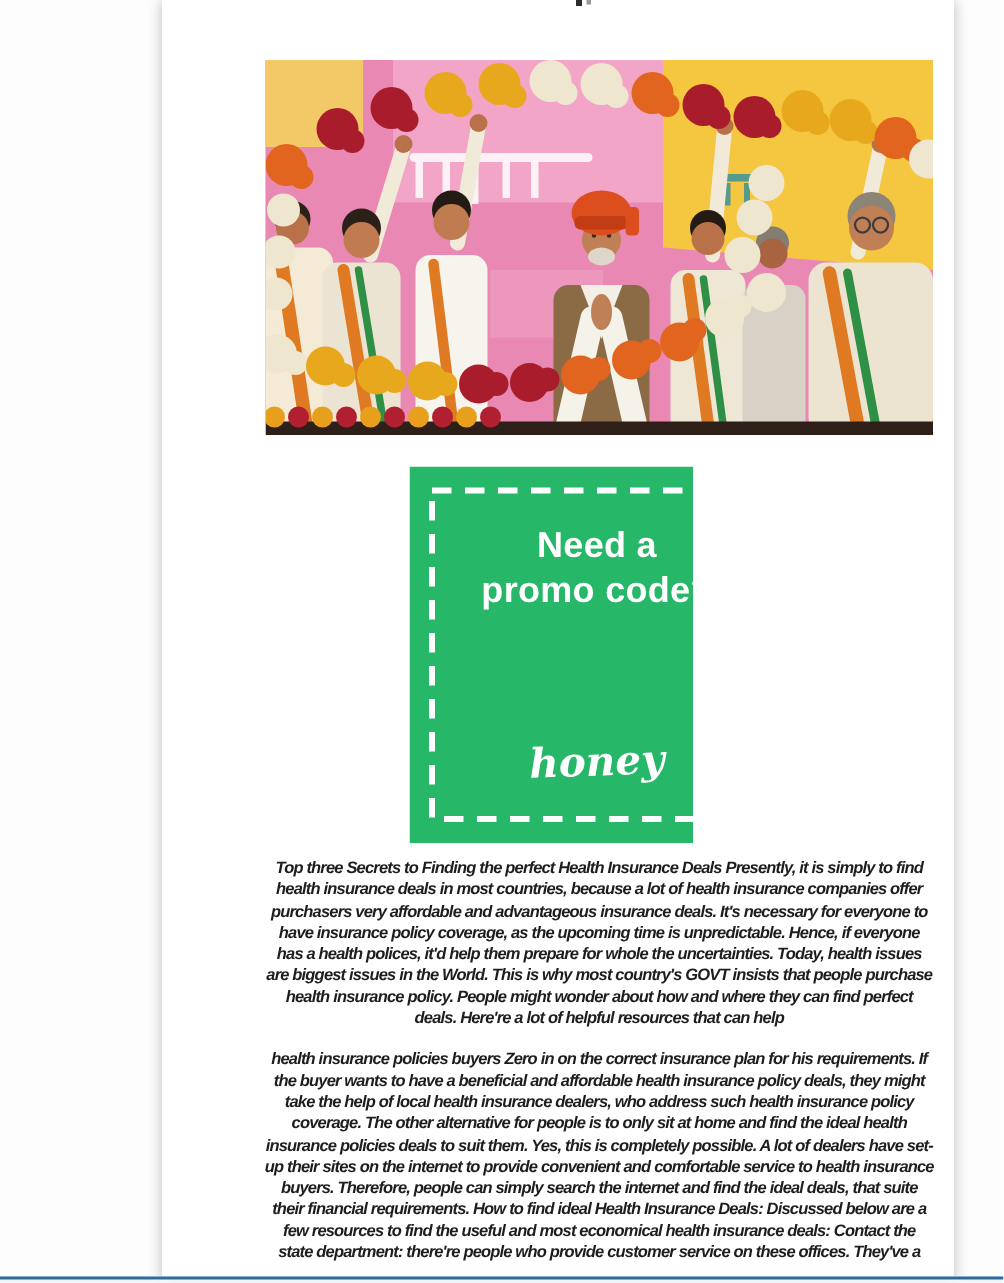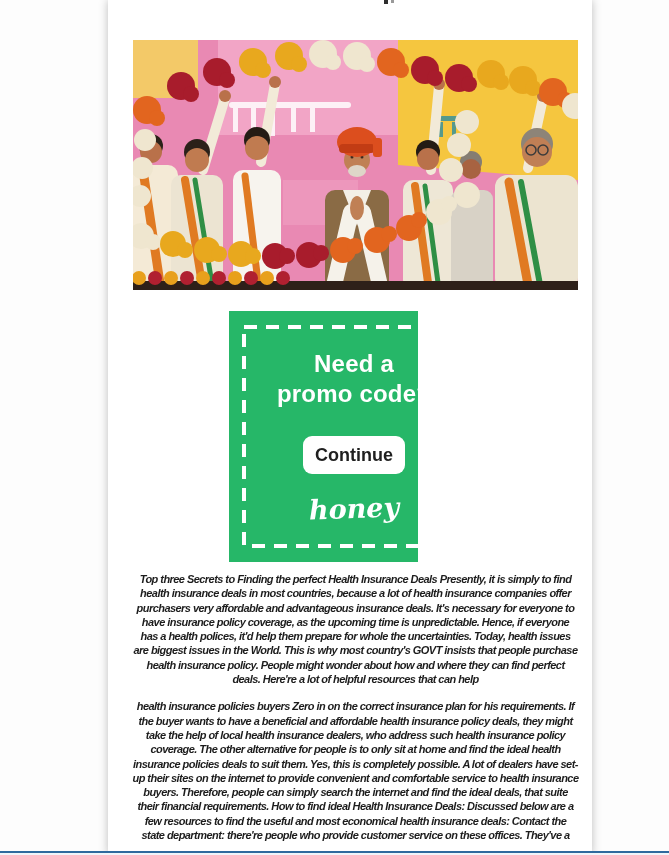--- a/index.html
+++ b/index.html
@@ -6,20 +6,21 @@
   body{
     width:669px;height:855px;overflow:hidden;position:relative;
     background:#fdfdfd;
     font-family:"Liberation Sans",sans-serif;
   }
   
   .page-column{
     position:absolute;left:108px;top:0;width:484px;height:855px;
     background:#ffffff;
     box-shadow:0 0 9px rgba(0,0,0,.26);
+    padding-left:44px;
   }
   
   .heading-remnant{position:absolute;top:0;left:276px;width:4px;height:4px;background:#2e2e2e;}
   .heading-remnant-2{position:absolute;top:0;left:283px;width:3px;height:3px;background:#9a9a9a;}
 
   
   .hero{
     width:445px;height:250px;margin:40px 0 0 25px;
     overflow:hidden;background:#e989b3;
   }
@@ -299,21 +300,20 @@
 
   <div class="ad-window">
     <div class="ad-inner">
       <svg class="ad-dashes" width="250" height="251">
         <rect x="15" y="16" width="220" height="219" fill="none" stroke="#ffffff" stroke-width="4" stroke-dasharray="13 9"></rect>
       </svg>
       <div class="ad-headline">
         <div>Need a</div>
         <div>promo code?</div>
       </div>
-      <button class="continue-btn">Continue</button>
       <div class="honey-logo">honey</div>
     </div>
   </div>
 
   <div class="article">
     <p>Top three Secrets to Finding the perfect Health Insurance Deals Presently, it is simply to find health insurance deals in most countries, because a lot of health insurance companies offer purchasers very affordable and advantageous insurance deals. It's necessary for everyone to have insurance policy coverage, as the upcoming time is unpredictable. Hence, if everyone has a health polices, it'd help them prepare for whole the uncertainties. Today, health issues are biggest issues in the World. This is why most country's GOVT insists that people purchase health insurance policy. People might wonder about how and where they can find perfect deals. Here're a lot of helpful resources that can help</p>
     <p>health insurance policies buyers Zero in on the correct insurance plan for his requirements. If the buyer wants to have a beneficial and affordable health insurance policy deals, they might take the help of local health insurance dealers, who address such health insurance policy coverage. The other alternative for people is to only sit at home and find the ideal health insurance policies deals to suit them. Yes, this is completely possible. A lot of dealers have set-up their sites on the internet to provide convenient and comfortable service to health insurance buyers. Therefore, people can simply search the internet and find the ideal deals, that suite their financial requirements. How to find ideal Health Insurance Deals: Discussed below are a few resources to find the useful and most economical health insurance deals: Contact the state department: there're people who provide customer service on these offices. They've a</p>
 
   </div>
 

